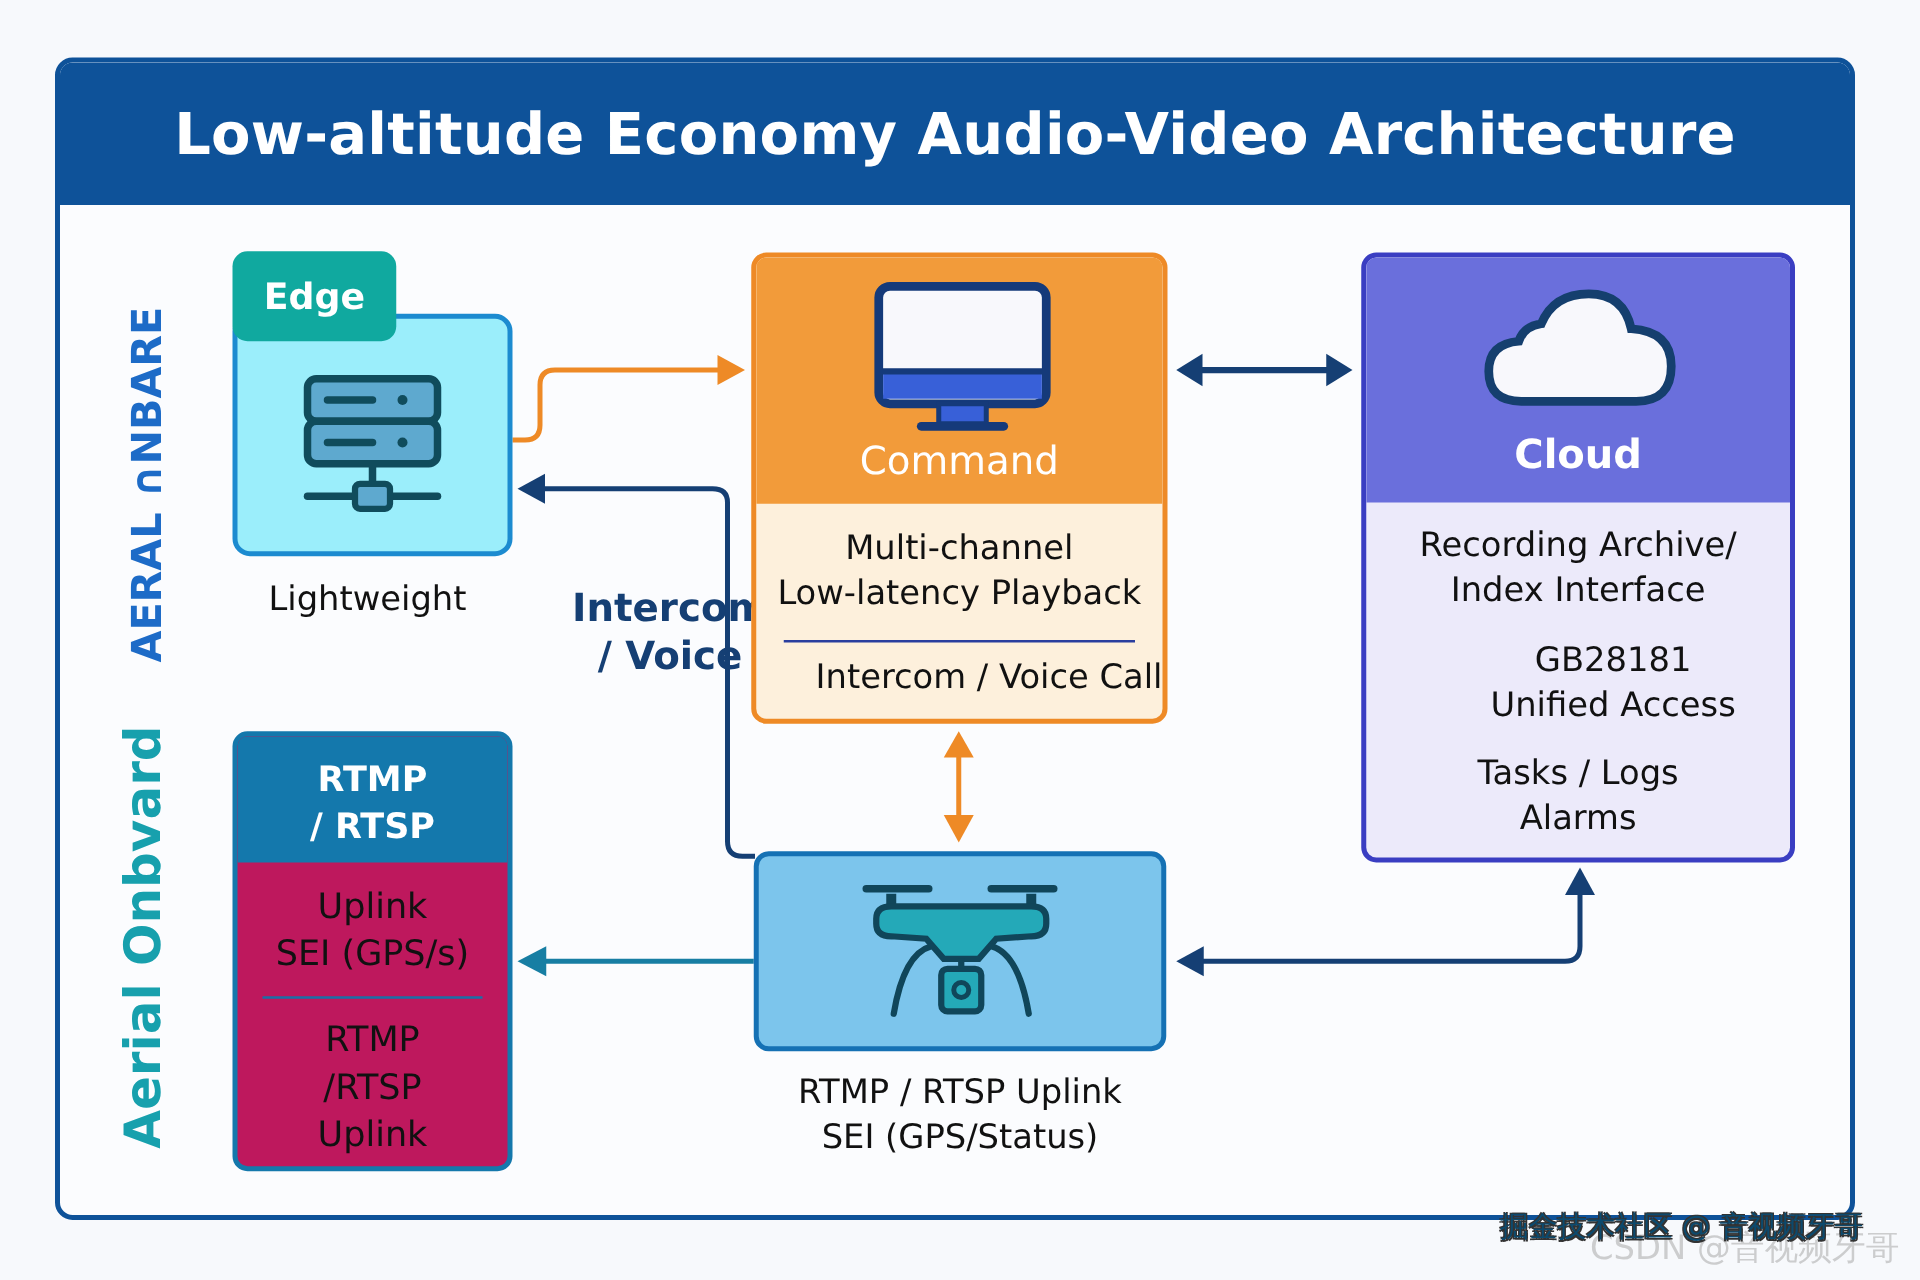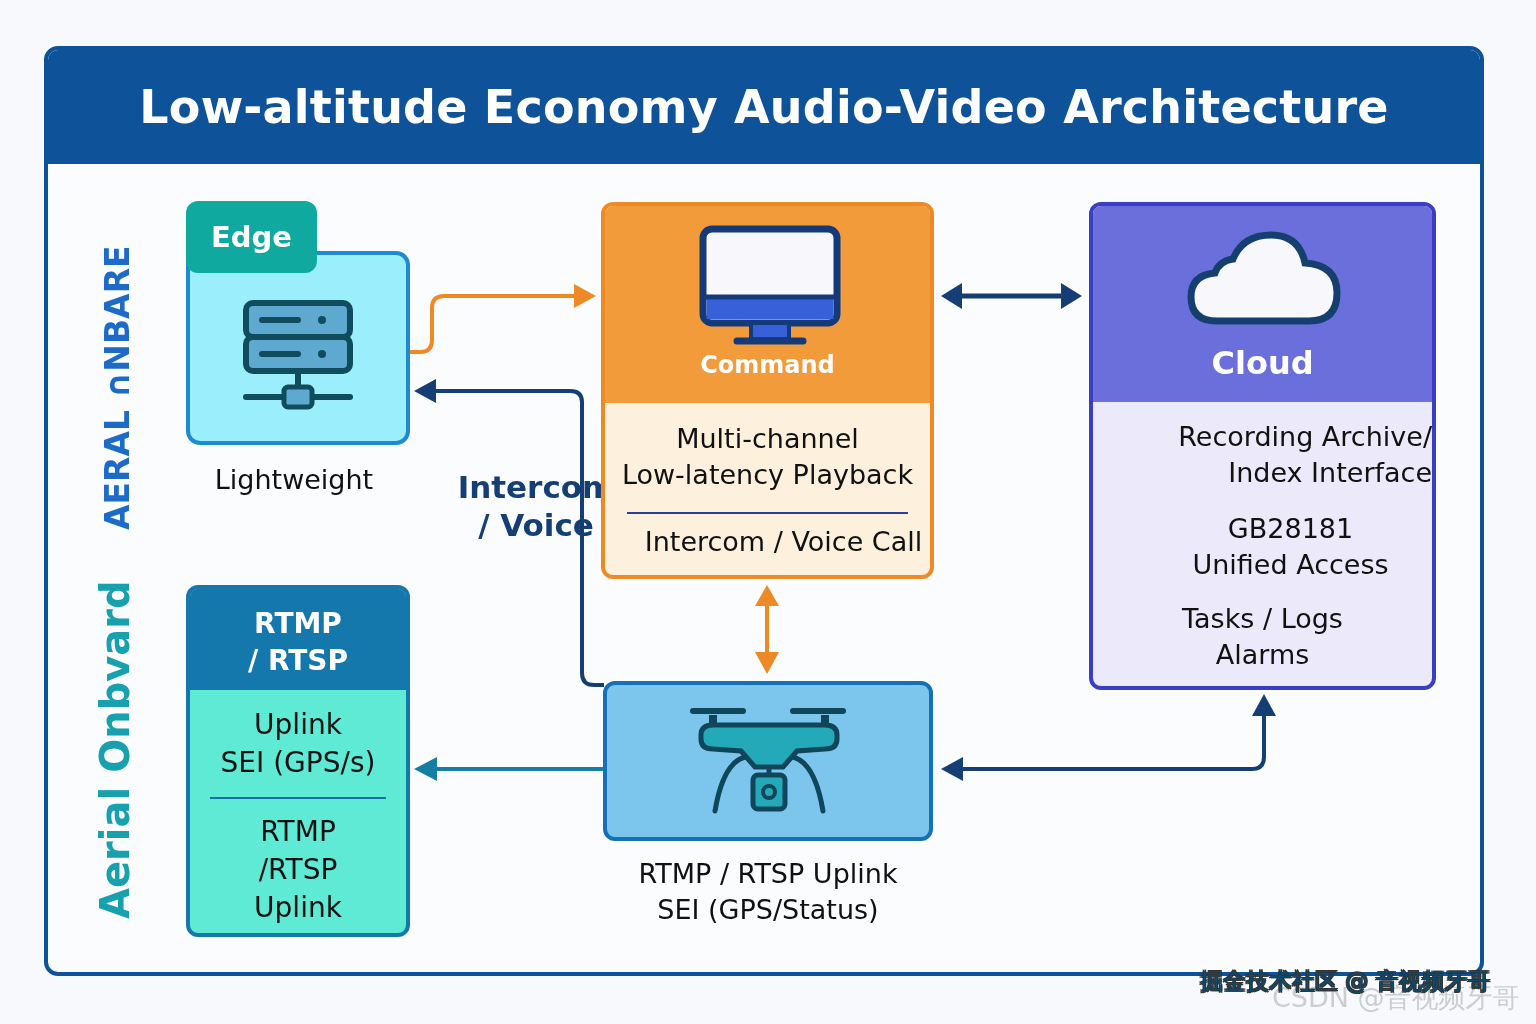--- a/index.html
+++ b/index.html
@@ -83,52 +83,52 @@
 
 <div class="box" style="left:601px; top:202px; width:333px; height:377px; border:4px solid #ee8a26; background:#fdf0dc;">
   <div style="position:absolute; left:0; top:0; width:100%; height:197px; background:#f29b3a;">
     <svg style="position:absolute; left:94px; top:19px;" width="142" height="124" viewBox="0 0 142 124">
       <rect x="4" y="4" width="134" height="94" rx="9" fill="#f8f8fc" stroke="#153a7a" stroke-width="7"></rect>
       <rect x="7.5" y="72" width="127" height="22" fill="#3860d8"></rect>
       <line x1="7" y1="72" x2="135" y2="72" stroke="#153a7a" stroke-width="5"></line>
       <rect x="52" y="98" width="38" height="16" fill="#3860d8" stroke="#153a7a" stroke-width="4"></rect>
       <line x1="38" y1="116" x2="104" y2="116" stroke="#153a7a" stroke-width="7" stroke-linecap="round"></line>
     </svg>
-    <div style="position:absolute; left:0; top:145px; width:100%; text-align:center; color:#fff; font-weight:bold; font-size:24px;">Command</div>
+    <div style="position:absolute; left:0; top:145px; width:100%; text-align:center; color:#fff; font-weight:normal; font-size:31px;">Command</div>
   </div>
   <div class="txt" style="position:absolute; left:0; top:215px; width:100%;">
     <div>Multi-channel</div>
     <div>Low-latency Playback</div>
   </div>
   <div style="position:absolute; left:22px; right:22px; top:306px; height:2px; background:#2a3e9e;"></div>
-  <div class="txt" style="position:absolute; left:16px; top:318px; width:100%;">Intercom / Voice Call</div>
+  <div class="txt" style="position:absolute; left:0; top:318px; width:100%;text-align:right;">Intercom / Voice Call</div>
 </div>
 
 <div class="box" style="left:1089px; top:202px; width:347px; height:488px; border:4px solid #3a3ec2; background:#eceafa;">
   <div style="position:absolute; left:0; top:0; width:100%; height:196px; background:#6a6fdc;">
     <svg style="position:absolute; left:94px; top:25px;" width="154" height="96" viewBox="0 0 154 96">
       <path d="M30,90 Q4,90 4,66 Q4,44 28,42 Q32,30 46,28 Q56,4 84,4 Q112,4 118,32 Q150,34 150,62 Q150,90 122,90 Z" fill="#f8f8fc" stroke="#153f6e" stroke-width="7"></path>
     </svg>
     <div style="position:absolute; left:0; top:138px; width:100%; text-align:center; color:#fff; font-weight:bold; font-size:32px;">Cloud</div>
   </div>
-  <div class="txt" style="position:absolute; left:0; top:213px; width:100%;text-align:right;">
+  <div class="txt" style="position:absolute; left:0; top:213px; width:100%;">
     <div>Recording Archive/</div>
     <div>Index Interface</div>
   </div>
   <div class="txt" style="position:absolute; left:0; top:305px; width:100%;padding-left:28px;">
     <div>GB28181</div>
     <div>Unified Access</div>
   </div>
   <div class="txt" style="position:absolute; left:0; top:395px; width:100%;">
     <div>Tasks / Logs</div>
     <div>Alarms</div>
   </div>
 </div>
 
-<div class="box" style="left:186px; top:585px; width:224px; height:352px; border:4px solid #1478ac; background:#5eead4;">
+<div class="box" style="left:186px; top:585px; width:224px; height:352px; border:4px solid #1478ac; background:#be185d;">
   <div style="position:absolute; left:0; top:0; width:100%; height:101px; background:#1478ac; color:#fff; font-weight:bold; font-size:28px; line-height:37px; text-align:center; padding-top:16px; box-sizing:border-box;">
     <div>RTMP</div>
     <div>/ RTSP</div>
   </div>
   <div class="txt" style="position:absolute; left:0; top:117px; width:100%; font-size:28px; line-height:38px;">
     <div>Uplink</div>
     <div>SEI (GPS/s)</div>
   </div>
   <div style="position:absolute; left:20px; right:20px; top:208px; height:2px; background:#1b6fa7;"></div>
   <div class="txt" style="position:absolute; left:0; top:224px; width:100%; font-size:28px; line-height:38px;">

